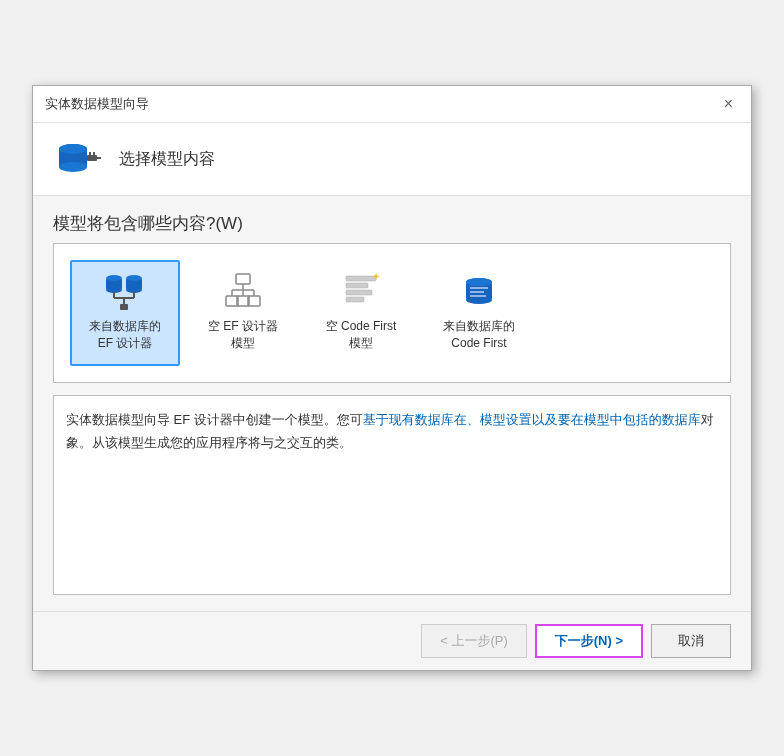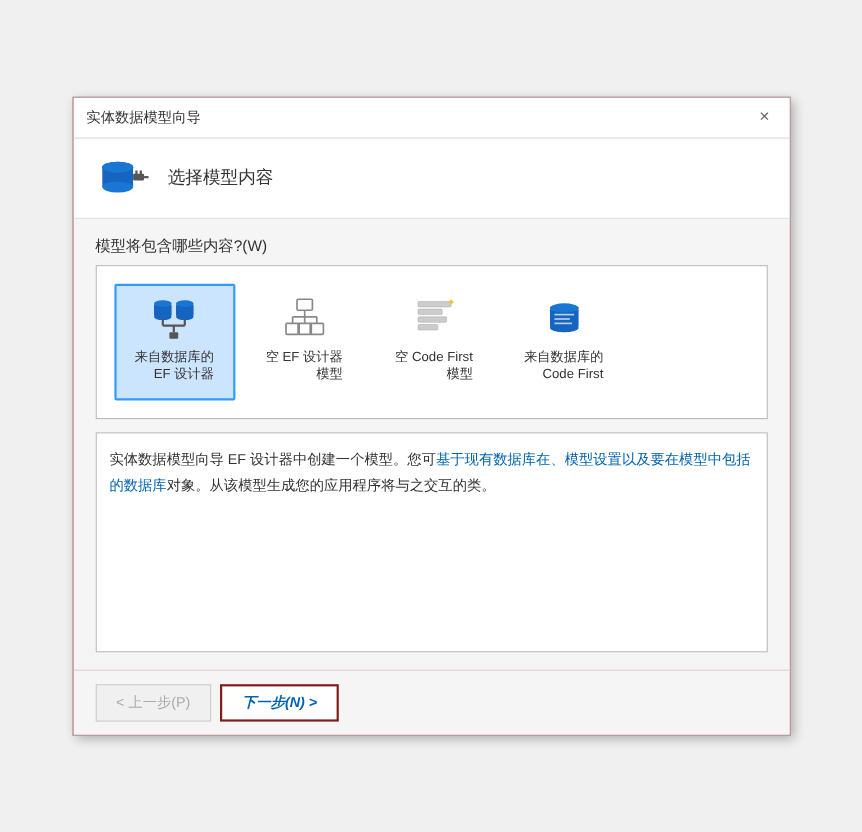--- a/index.html
+++ b/index.html
@@ -7,23 +7,23 @@
       background: #f0f0f0;
       font-family: "Microsoft YaHei", "SimSun", sans-serif;
       font-size: 13px;
       display: flex;
       align-items: center;
       justify-content: center;
       height: 756px;
       width: 784px;
     }
     .dialog {
-      background: #ef4444;
+      background: #6d28d9;
       border: 1px solid #aaa;
-      width: 653px;
+      width: 720px;
       box-shadow: 3px 3px 10px rgba(0,0,0,0.3);
     }
     .title-bar {
       background: #fff;
       border-bottom: 1px solid #ddd;
       padding: 8px 12px;
       display: flex;
       align-items: center;
       justify-content: space-between;
     }
@@ -57,21 +57,21 @@
     .header-title {
       font-size: 16px;
       font-weight: normal;
       color: #333;
     }
     .content {
       padding: 16px 20px;
       background: #f5f5f5;
     }
     .section-label {
-      font-size: 14px;
+      font-size: 17px;
       color: #333;
       margin-bottom: 8px;
     }
     .model-options-box {
       background: #fff;
       border: 1px solid #bbb;
       padding: 16px;
       display: flex;
       gap: 8px;
       margin-bottom: 12px;
@@ -92,59 +92,58 @@
       border-color: #3399ff;
     }
     .model-option-icon {
       width: 42px;
       height: 42px;
       margin-bottom: 6px;
     }
     .model-option-label {
       font-size: 12px;
       color: #333;
-      text-align: right;
+      text-align: center;
       line-height: 1.4;
     }
     .description-box {
       background: #fff;
       border: 1px solid #bbb;
       padding: 12px;
       min-height: 200px;
       font-size: 13px;
       color: #333;
       line-height: 1.8;
     }
     .description-box a, .description-link {
       color: #0063b1;
       text-decoration: none;
     }
     .footer {
       background: #f5f5f5;
       border-top: 1px solid #ddd;
       padding: 12px 20px;
       display: flex;
-      justify-content: flex-start;
+      justify-content: flex-end;
       gap: 8px;
     }
     .footer-btn {
       padding: 6px 18px;
       font-size: 13px;
       border: 1px solid #aaa;
       background: #f0f0f0;
       cursor: pointer;
       color: #333;
       min-width: 80px;
     }
     .footer-btn.primary {
       background: #fff;
-      border: 2px solid #7f1d1d;
+      border: 2px solid #d946ef;
       color: #0063b1;
       font-weight: bold;
-      font-style: italic;
     }
     .footer-btn:disabled {
       color: #aaa;
       border-color: #ccc;
       cursor: default;
     }
     
     svg { display: block; }
   </style>
 </head>
@@ -254,14 +253,15 @@
     </div>
 
     <div class="description-box">
       <span>实体数据模型向导 EF 设计器中创建一个模型。您可</span><a class="description-link">基于现有数据库在、模型设置以及要在模型中包括的数据库</a><span>对象。从该模型生成您的应用程序将与之交互的类。</span>
     </div>
   </div>
 
   <div class="footer">
     <button class="footer-btn" disabled="">&lt; 上一步(P)</button>
     <button class="footer-btn primary">下一步(N) &gt;</button>
+    <button class="footer-btn">取消</button>
   </div>
 </div>
 
 </body></html>

